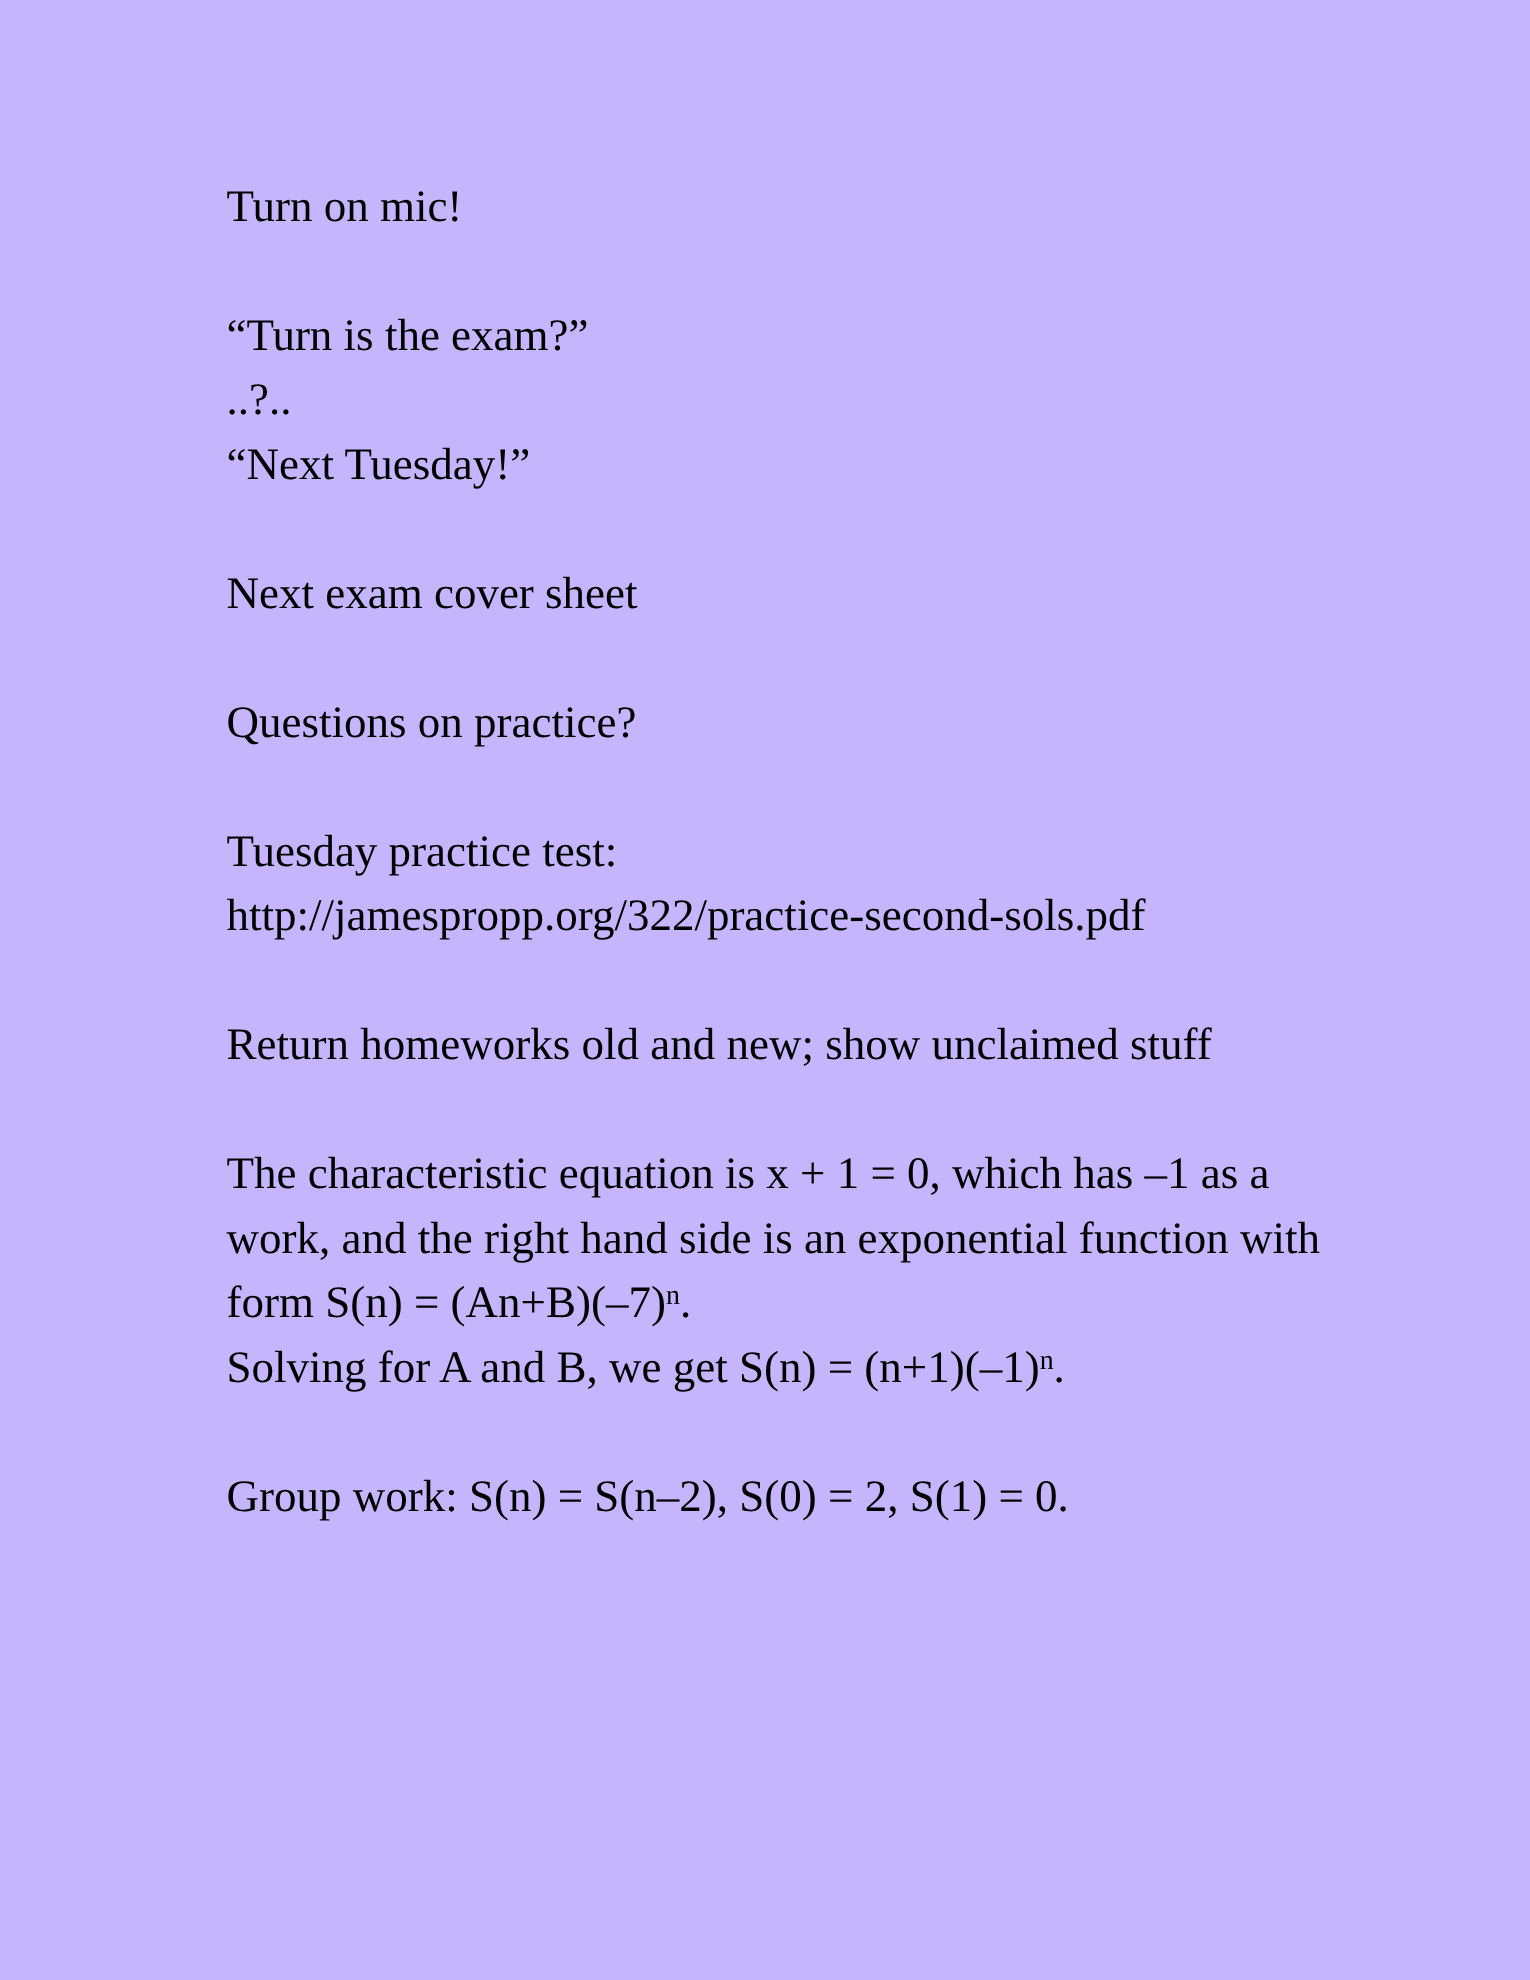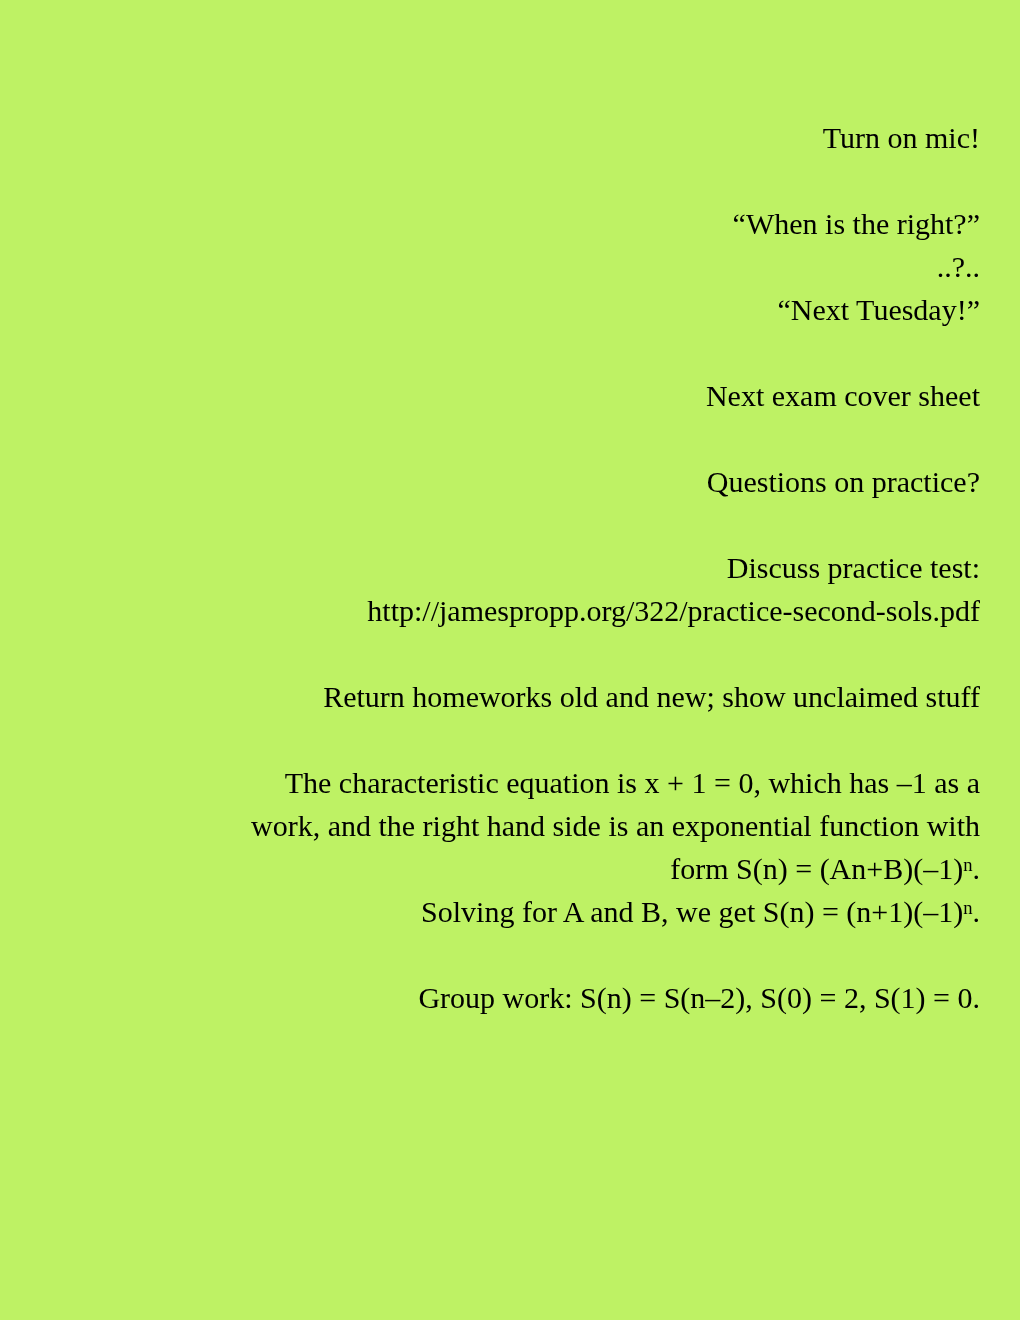--- a/index.html
+++ b/index.html
@@ -28,37 +28,37 @@
   }
   .sup {
     font-size: 0.62em;
     vertical-align: 0.45em;
     line-height: 0;
   }
 </style>
 </head>
 <body>
 
-<div class="page" style="background: #bef264; text-align: right;">
+<div class="page" style="background: #c4b5fd;">
   <div class="doc-body" style="color: rgb(0, 0, 0);">
       <div class="line"><span>Turn on mic!</span></div>
       <div class="line"></div>
-      <div class="line"><span>“When is the right?”</span></div>
+      <div class="line"><span>“Turn is the exam?”</span></div>
       <div class="line"><span>..?..</span></div>
       <div class="line"><span>“Next Tuesday!”</span></div>
       <div class="line"></div>
       <div class="line"><span>Next exam cover sheet</span></div>
       <div class="line"></div>
       <div class="line"><span>Questions on practice?</span></div>
       <div class="line"></div>
-      <div class="line"><span>Discuss practice test:</span></div>
+      <div class="line"><span>Tuesday practice test:</span></div>
       <div class="line"><span>http://jamespropp.org/322/practice-second-sols.pdf</span></div>
       <div class="line"></div>
       <div class="line"><span>Return homeworks old and new; show unclaimed stuff</span></div>
       <div class="line"></div>
       <div class="line"><span>The characteristic equation is x + 1 = 0, which has –1 as a</span></div>
       <div class="line"><span>work, and the right hand side is an exponential function with</span></div>
-      <div class="line"><span>form S(n) = (An+B)(–1)</span><span class="sup">n</span><span>.</span></div>
+      <div class="line"><span>form S(n) = (An+B)(–7)</span><span class="sup">n</span><span>.</span></div>
       <div class="line"><span>Solving for A and B, we get S(n) = (n+1)(–1)</span><span class="sup">n</span><span>.</span></div>
       <div class="line"></div>
       <div class="line"><span>Group work: S(n) = S(n–2), S(0) = 2, S(1) = 0.</span></div>
     </div>
 </div>
 
 </body></html>

